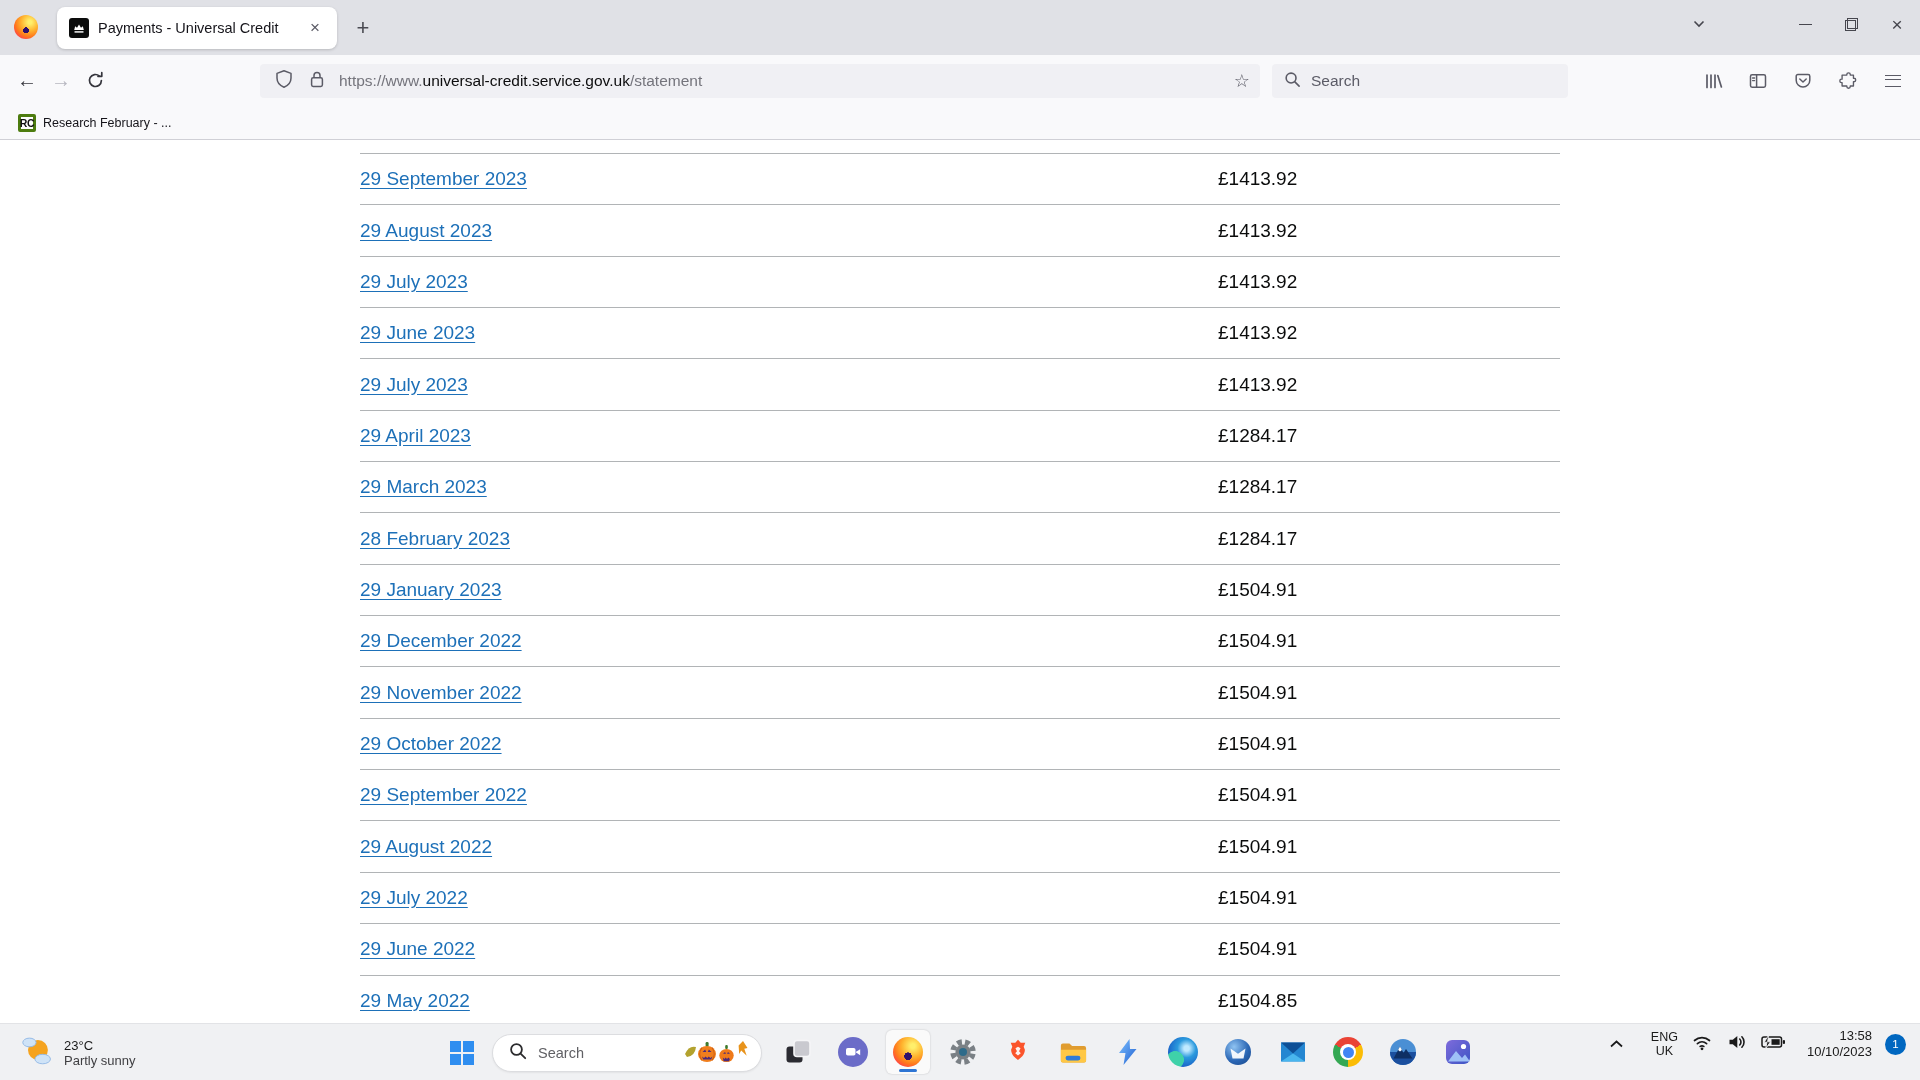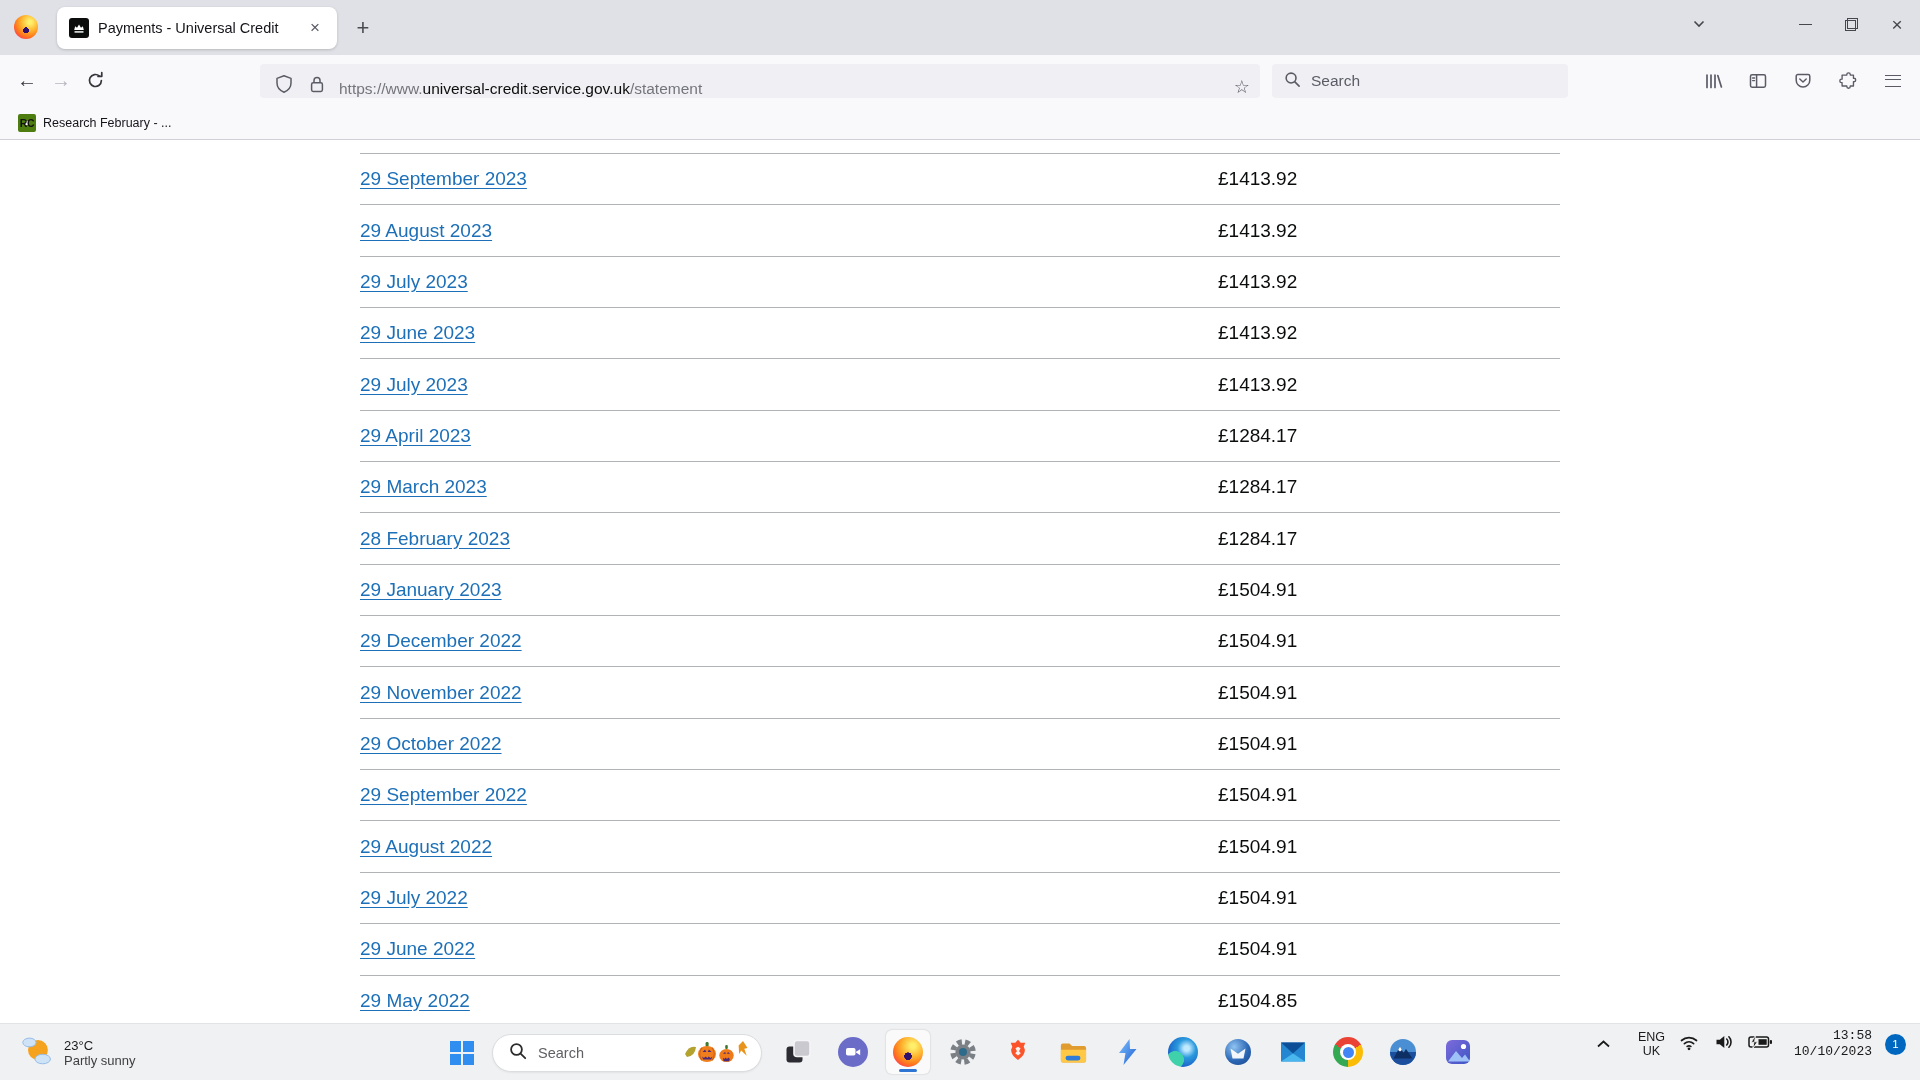--- a/index.html
+++ b/index.html
@@ -27,37 +27,37 @@
   .restore-glyph { position:relative; width:13px; height:13px; display:block; }
   .restore-glyph::before { content:""; position:absolute; left:0; bottom:0; width:9px; height:9px; border:1.4px solid #46464e; background:#e0e1e6; }
   .restore-glyph::after  { content:""; position:absolute; right:0; top:0; width:9px; height:9px; border:1.4px solid #46464e; }
   .close-glyph { font-size:19px; line-height:1; }
 
   .toolbar { position:absolute; left:0; top:55px; width:1920px; height:51px; background:#f9f9fb; display:flex; align-items:center; }
   .nav-btn { width:34px; height:34px; display:flex; align-items:center; justify-content:center; font-size:20px; color:#35353c; border-radius:4px; }
   .nav-btn.back { margin-left:10px; }
   .nav-btn.fwd { color:#b6b6bf; }
   .urlbar { position:absolute; left:260px; top:9px; width:1000px; height:34px; background:#f0f0f4; border-radius:4px;
-    display:flex; align-items:flex-end; padding:0 10px 0 14px; }
+    display:flex; align-items:center; padding:0 10px 0 14px; }
   .urlbar .spacer { flex:1 1 auto; }
   .url-text { font-size:15.5px; margin-left:12px; white-space:nowrap; }
   .url-dim { color:#74747c; } .url-strong { color:#0c0c0d; }
   .star-btn { font-size:18px; color:#5b5b66; }
   .fx-search { position:absolute; left:1272px; top:9px; width:296px; height:34px; background:#f0f0f4; border-radius:4px;
     display:flex; align-items:center; padding:0 12px; }
   .fx-search-label { margin-left:10px; font-size:15.5px; color:#5b5b66; }
   .tool-icons { position:absolute; right:10px; top:8px; height:36px; display:flex; align-items:center; gap:11px; }
   .tool-btn { width:34px; height:34px; display:flex; align-items:center; justify-content:center; border-radius:4px; }
   .hamburger { display:block; width:16px; height:12px; border-top:1.8px solid #5b5b66; border-bottom:1.8px solid #5b5b66; position:relative; }
   .hamburger::after { content:""; position:absolute; left:0; top:3.4px; width:16px; border-top:1.8px solid #5b5b66; }
 
   .bookmarksbar { position:absolute; left:0; top:106px; width:1920px; height:34px; background:#f9f9fb;
     border-bottom:1px solid #d0d0d6; display:flex; align-items:center; padding-left:12px; }
   .bm-item { display:flex; align-items:center; gap:7px; padding:3px 6px; border-radius:4px; }
-  .bm-favicon { width:18px; height:18px; background:#fdfdfd; border:7px solid #4d7c0f; border-radius:2px;
+  .bm-favicon { width:18px; height:18px; background:#fdfdfd; border:3px solid #4d7c0f; border-radius:2px;
     font-size:10.5px; font-weight:bold; color:#111; display:flex; align-items:center; justify-content:center; letter-spacing:-.4px; }
   .bm-label { font-size:12.5px; color:#15141a; }
 
   
   .content { position:absolute; left:0; top:141px; width:1920px; height:882px; background:#fff; overflow:hidden; }
   .payments-list { position:absolute; left:360px; top:12px; width:1200px; }
   .payments-row { height:51.35px; border-top:1px solid #b1b4b6; position:relative; display:flex; align-items:center; }
   .pay-date { color:#1d70b8; font-size:19px; text-decoration:underline; text-underline-offset:3px; cursor:pointer; }
   .pay-amount { position:absolute; left:858px; font-size:19px; color:#0b0c0c; }
 
@@ -80,21 +80,21 @@
             radial-gradient(circle at 66% 30%, #ffef6b 0 8%, #ffb32e 38%, #ff7a1c 62%, #ff3750 85%, #d01f67 100%); }
   .edge-ico { background: radial-gradient(circle at 24% 76%, #3fd1a9 0 26%, rgba(0,0,0,0) 28%),
               radial-gradient(circle at 62% 38%, #bfe9ff 0 10%, #2a99dd 35%, #1b66c9 70%, #12459c 100%); }
   .chrome-ico { background: conic-gradient(#ea4335 0 60deg, #fbbc05 60deg 180deg, #34a853 180deg 300deg, #ea4335 300deg 360deg); }
   .chrome-ring { position:absolute; left:7px; top:7px; width:16px; height:16px; border-radius:50%; background:#fff; }
   .chrome-core { position:absolute; left:9.5px; top:9.5px; width:11px; height:11px; border-radius:50%; background:#4285f4; }
 
   .tray { position:absolute; right:0; top:0; height:40px; display:flex; align-items:center; gap:13px; padding-right:14px; }
   .tray-chevron { margin-right:14px; }
   .tray-lang { text-align:center; font-size:12.5px; color:#1a1a1a; line-height:14px; }
-  .tray-clock { text-align:right; font-size:13px; color:#1a1a1a; line-height:16px; margin-left:8px;font-family:Liberation Mono, monospace; }
+  .tray-clock { text-align:right; font-size:13px; color:#1a1a1a; line-height:16px; margin-left:8px; }
   .tray-badge { width:21px; height:21px; border-radius:50%; background:#0067c0; color:#fff; font-size:11.5px;
     display:flex; align-items:center; justify-content:center; }
 </style>
 </head>
 <body>
 
 <div class="tabbar">
   <span class="fx-logo"></span>
 
   <div class="tab">

